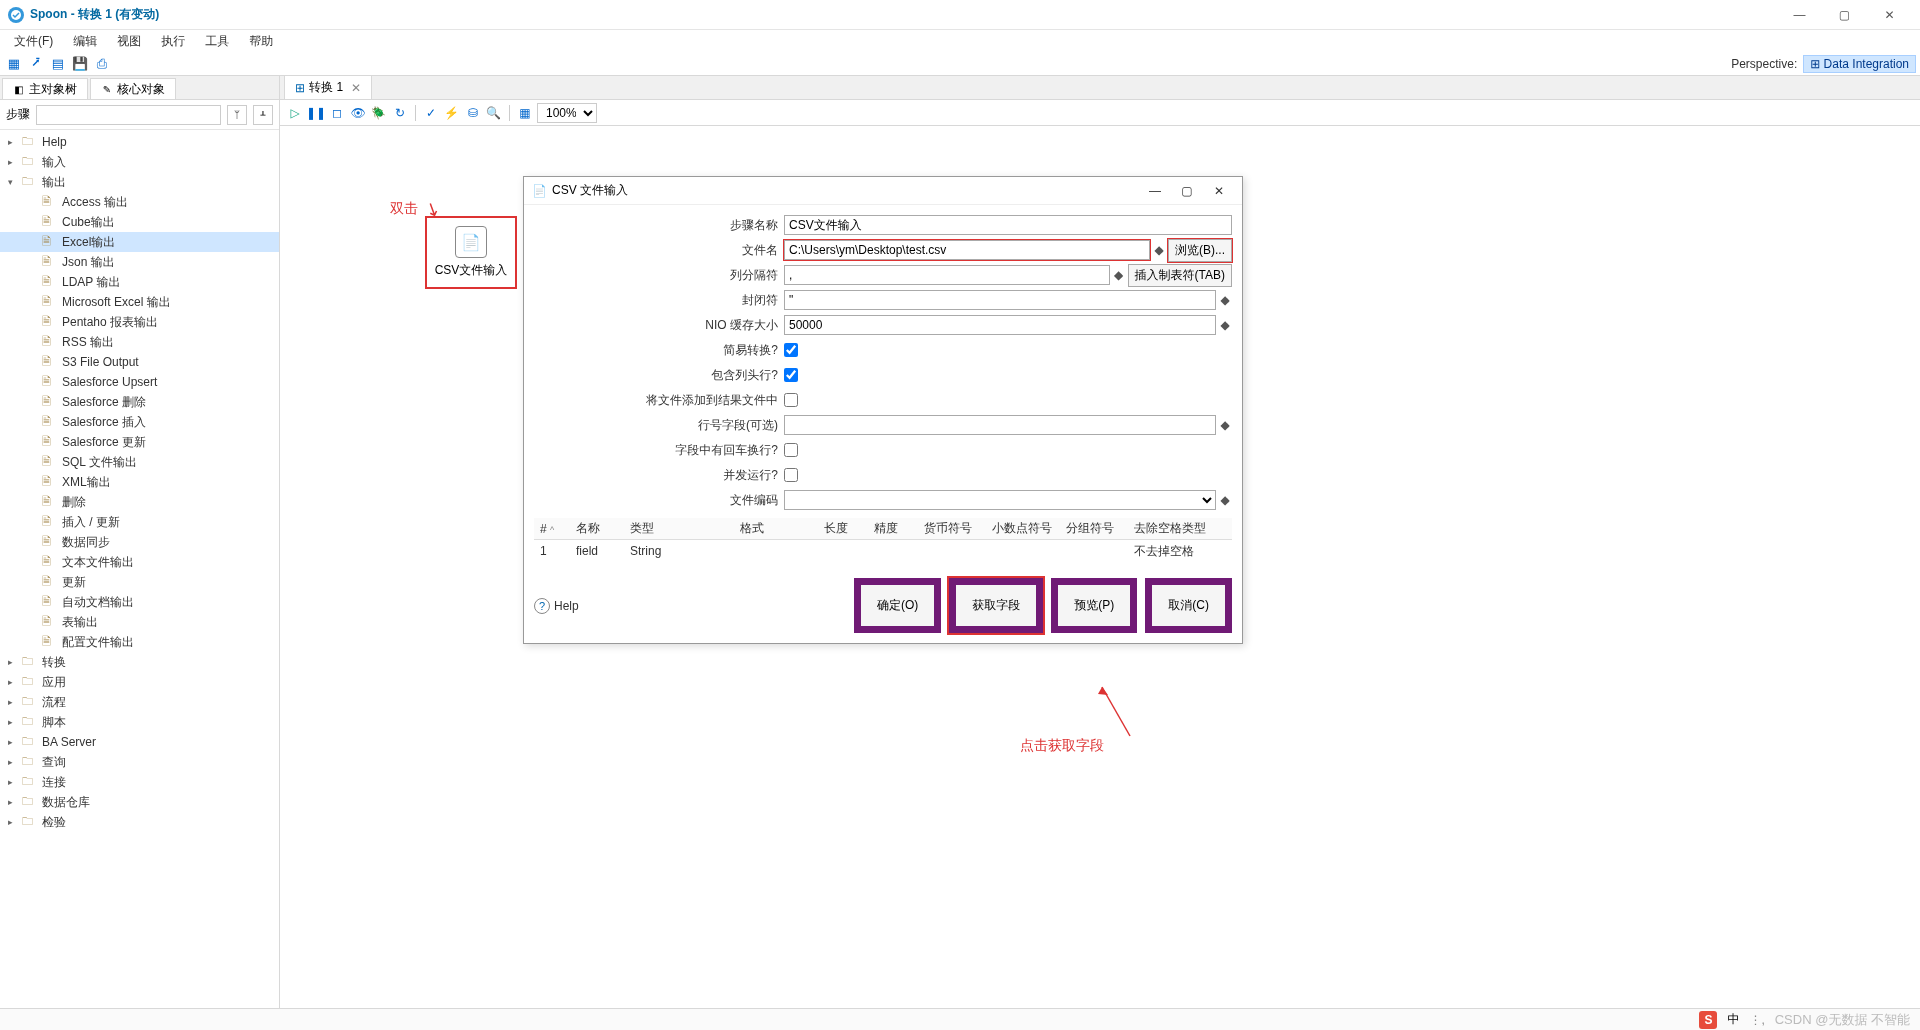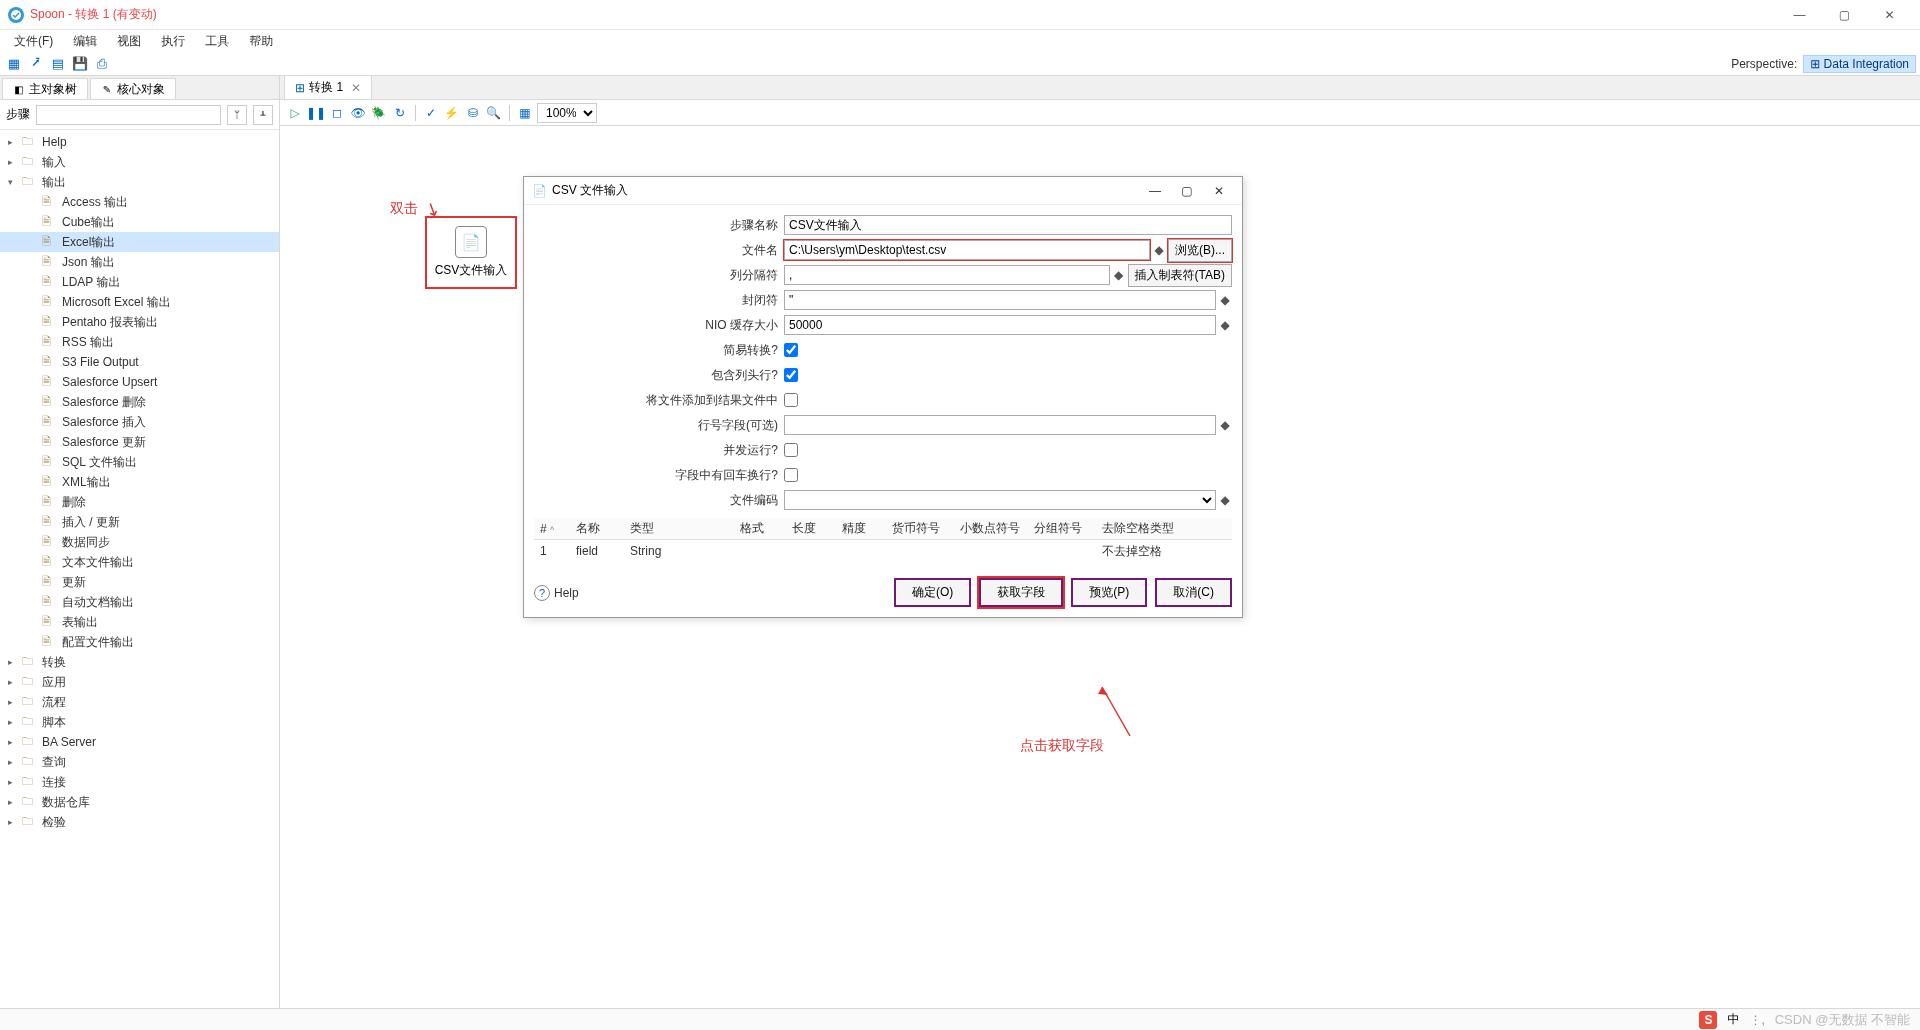--- a/index.html
+++ b/index.html
@@ -1,21 +1,21 @@
 <!DOCTYPE html>
 <html><head>
 <meta charset="utf-8">
 <style>
 * { box-sizing: border-box; margin: 0; padding: 0; font-family: "Microsoft YaHei", "Segoe UI", sans-serif; font-size: 12px; }
 body { background: #fff; width: 1920px; height: 1030px; overflow: hidden; position: relative; }
 
 
 .titlebar { height: 30px; display: flex; align-items: center; padding: 0 8px; border-bottom: 1px solid #e5e5e5; color: #333; }
 .titlebar .app-icon { width: 16px; height: 16px; background: #3498db; border-radius: 50%; margin-right: 6px; display: flex; align-items: center; justify-content: center; }
-.titlebar .title { flex: 1; color: #ef4444; }
+.titlebar .title { flex: 1; color: #0369a1; font-weight: bold; }
 .win-ctrl { width: 45px; height: 28px; display: flex; align-items: center; justify-content: center; color: #555; cursor: pointer; }
 
 
 .menubar { height: 22px; display: flex; align-items: center; padding: 0 4px; color: #333; }
 .menubar span { padding: 2px 10px; cursor: pointer; }
 
 
 .toolbar { height: 24px; display: flex; align-items: center; padding: 0 4px; border-bottom: 1px solid #d8d8d8; }
 .tb-icon { width: 20px; height: 20px; display: flex; align-items: center; justify-content: center; color: #0066cc; font-size: 13px; margin-right: 2px; cursor: pointer; }
 .toolbar .spacer { flex: 1; }
@@ -74,29 +74,29 @@
 .frow .diamond { width: 14px; height: 20px; display: flex; align-items: center; justify-content: center; color: #555; margin-left: 2px; }
 .frow .btn-inline { border: 1px solid #aaa; background: #f5f5f5; padding: 2px 6px; margin-left: 2px; cursor: pointer; }
 .frow.hl input[type=text], .frow.hl .btn-inline { outline: 1px solid #d33; }
 .frow select { flex: 1; border: 1px solid #aaa; height: 20px; background: #fff; }
 
 .grid { margin-top: 6px; border: 0px solid #ccc; }
 .grid-head { display: flex; border-bottom: 1px solid #ddd; background: #fafafa; height: 22px; align-items: center; }
 .grid-head .gh, .grid-row .gc { padding: 2px 6px; font-size: 12px; color: #333; }
 .gh-num { width: 36px; }
 .gh-name { width: 54px; } .gh-type { width: 110px; } .gh-fmt { width: 52px; }
-.gh-len { width: 50px; } .gh-prec { width: 50px; } .gh-cur { width: 68px; }
+.gh-len { width: 50px; margin-left: 32px; } .gh-prec { width: 50px; } .gh-cur { width: 68px; }
 .gh-dec { width: 74px; } .gh-grp { width: 68px; } .gh-trim { width: 90px; }
 .grid-row { display: flex; height: 22px; align-items: center; }
 
 .dlg-foot { display: flex; align-items: center; padding: 8px 10px 10px; gap: 8px; }
 .dlg-foot .help { display: flex; align-items: center; gap: 4px; color: #333; }
 .dlg-foot .help .hicon { width: 16px; height: 16px; border: 1px solid #888; border-radius: 50%; display: flex; align-items: center; justify-content: center; color: #0066b0; font-size: 11px; }
 .dlg-foot .fspace { flex: 1; }
-.dlg-btn { border: 2px solid #701a75; background: #f5f5f5; padding: 4px 16px; cursor: pointer; }
+.dlg-btn { border: 7px solid #701a75; background: #f5f5f5; padding: 12px 16px; cursor: pointer; }
 .dlg-btn.hl { outline: 2px solid #d33; text-align: right; }
 
 .ann-click { position: absolute; left: 740px; top: 627px; color: #d33; font-size: 14px; }
 .ann-arrow2 { position: absolute; left: 810px; top: 555px; width: 50px; height: 60px; }
 .ann-arrow2 svg { width: 100%; height: 100%; }
 
 
 .status { position: absolute; bottom: 0; left: 0; right: 0; height: 22px; border-top: 1px solid #d8d8d8; display: flex; align-items: center; justify-content: flex-end; padding: 0 10px; gap: 10px; background: #fafafa; }
 .ime-badge { background: #e74c3c; color: #fff; width: 18px; height: 18px; border-radius: 3px; display: flex; align-items: center; justify-content: center; font-weight: bold; }
 .status .wm { color: #bbb; font-size: 13px; }
@@ -419,25 +419,25 @@
           <div class="frow">
               <span class="flbl">将文件添加到结果文件中</span>
               <input type="checkbox" style="">
             </div>
           <div class="frow">
               <span class="flbl">行号字段(可选)</span>
               <input type="text" style="">
               <span class="diamond">◆</span>
             </div>
           <div class="frow">
+              <span class="flbl">字段中有回车换行?</span>
+              <input type="checkbox" style="">
+            </div>
+          <div class="frow">
               <span class="flbl">并发运行?</span>
-              <input type="checkbox" style="">
-            </div>
-          <div class="frow">
-              <span class="flbl">字段中有回车换行?</span>
               <input type="checkbox" style="">
             </div>
           <div class="frow">
               <span class="flbl">文件编码</span>
               <select><option></option></select>
               <span class="diamond">◆</span>
             </div>
 
           <div class="grid">
             <div class="grid-head">

